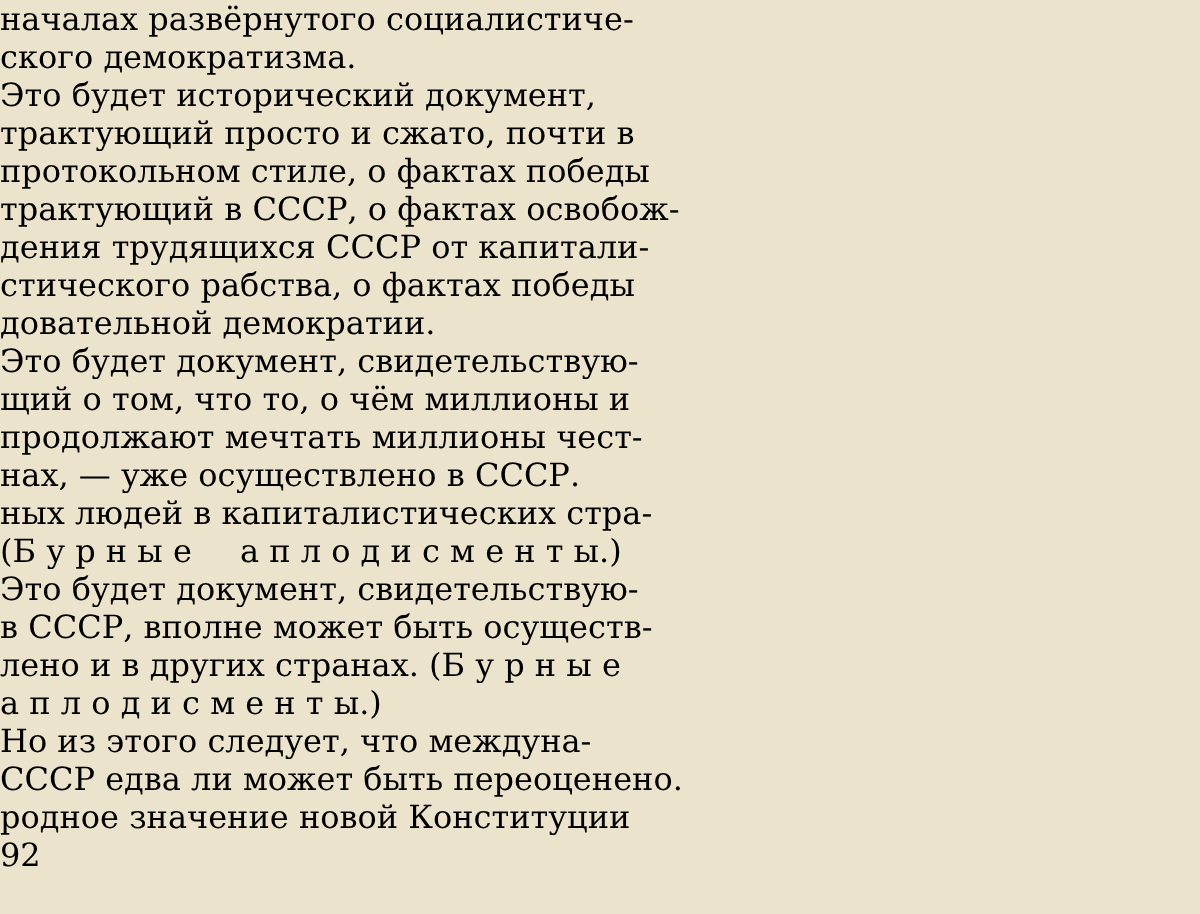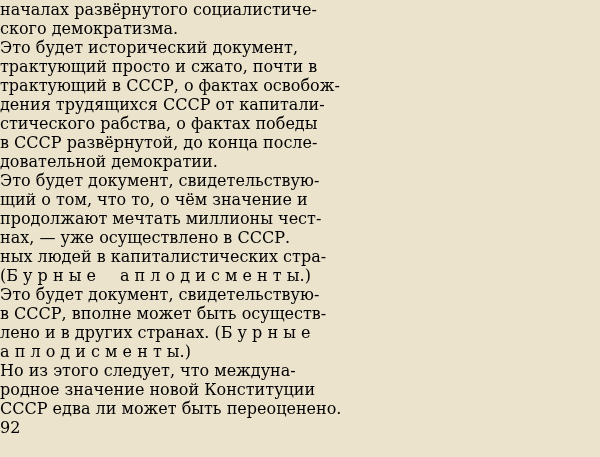--- a/index.html
+++ b/index.html
@@ -51,38 +51,38 @@
   <div class="edge-crease"></div>
   <div class="corner-mark"></div>
 
   <div class="page page-left">
     <div class="rule"></div>
     <div class="text-col">
         <div class="line just">началах развёрнутого социалистиче-</div>
         <div class="line">ского демократизма.</div>
         <div class="line just indent">Это будет исторический документ,</div>
         <div class="line just">трактующий просто и сжато, почти в</div>
+        <div class="line just">протокольном стиле, о фактах победы</div>
         <div class="line just">трактующий в СССР, о фактах освобож-</div>
         <div class="line just">дения трудящихся СССР от капитали-</div>
         <div class="line just">стического рабства, о фактах победы</div>
-        <div class="line just">в СССР развёрнутой, до конца после-</div>
         <div class="line">довательной демократии.</div>
         <div class="line just indent">Это будет документ, свидетельствую-</div>
-        <div class="line just">щий о том, что то, о чём значение и</div>
+        <div class="line just">щий о том, что то, о чём миллионы и</div>
         <div class="line just">продолжают мечтать миллионы чест-</div>
         <div class="line just">нах, — уже осуществлено в СССР.</div>
         <div class="line just">ных людей в капиталистических стра-</div>
         <div class="line">(Б у р н ы е  а п л о д и с м е н т ы.)</div>
         <div class="line just indent">Это будет документ, свидетельствую-</div>
         <div class="line just">в СССР, вполне может быть осуществ-</div>
         <div class="line just">лено и в других странах. (Б у р н ы е</div>
         <div class="line">а п л о д и с м е н т ы.)</div>
         <div class="line just indent">Но из этого следует, что междуна-</div>
+        <div class="line">СССР едва ли может быть переоценено.</div>
         <div class="line just">родное значение новой Конституции</div>
-        <div class="line">СССР едва ли может быть переоценено.</div>
       </div>
     <div class="page-num">92</div>
 
   </div>
 
   <div class="gutter"></div>
   <div class="bottom-shade"></div>
   <div class="right-shade"></div>
   <div class="vignette"></div>
 </div>

